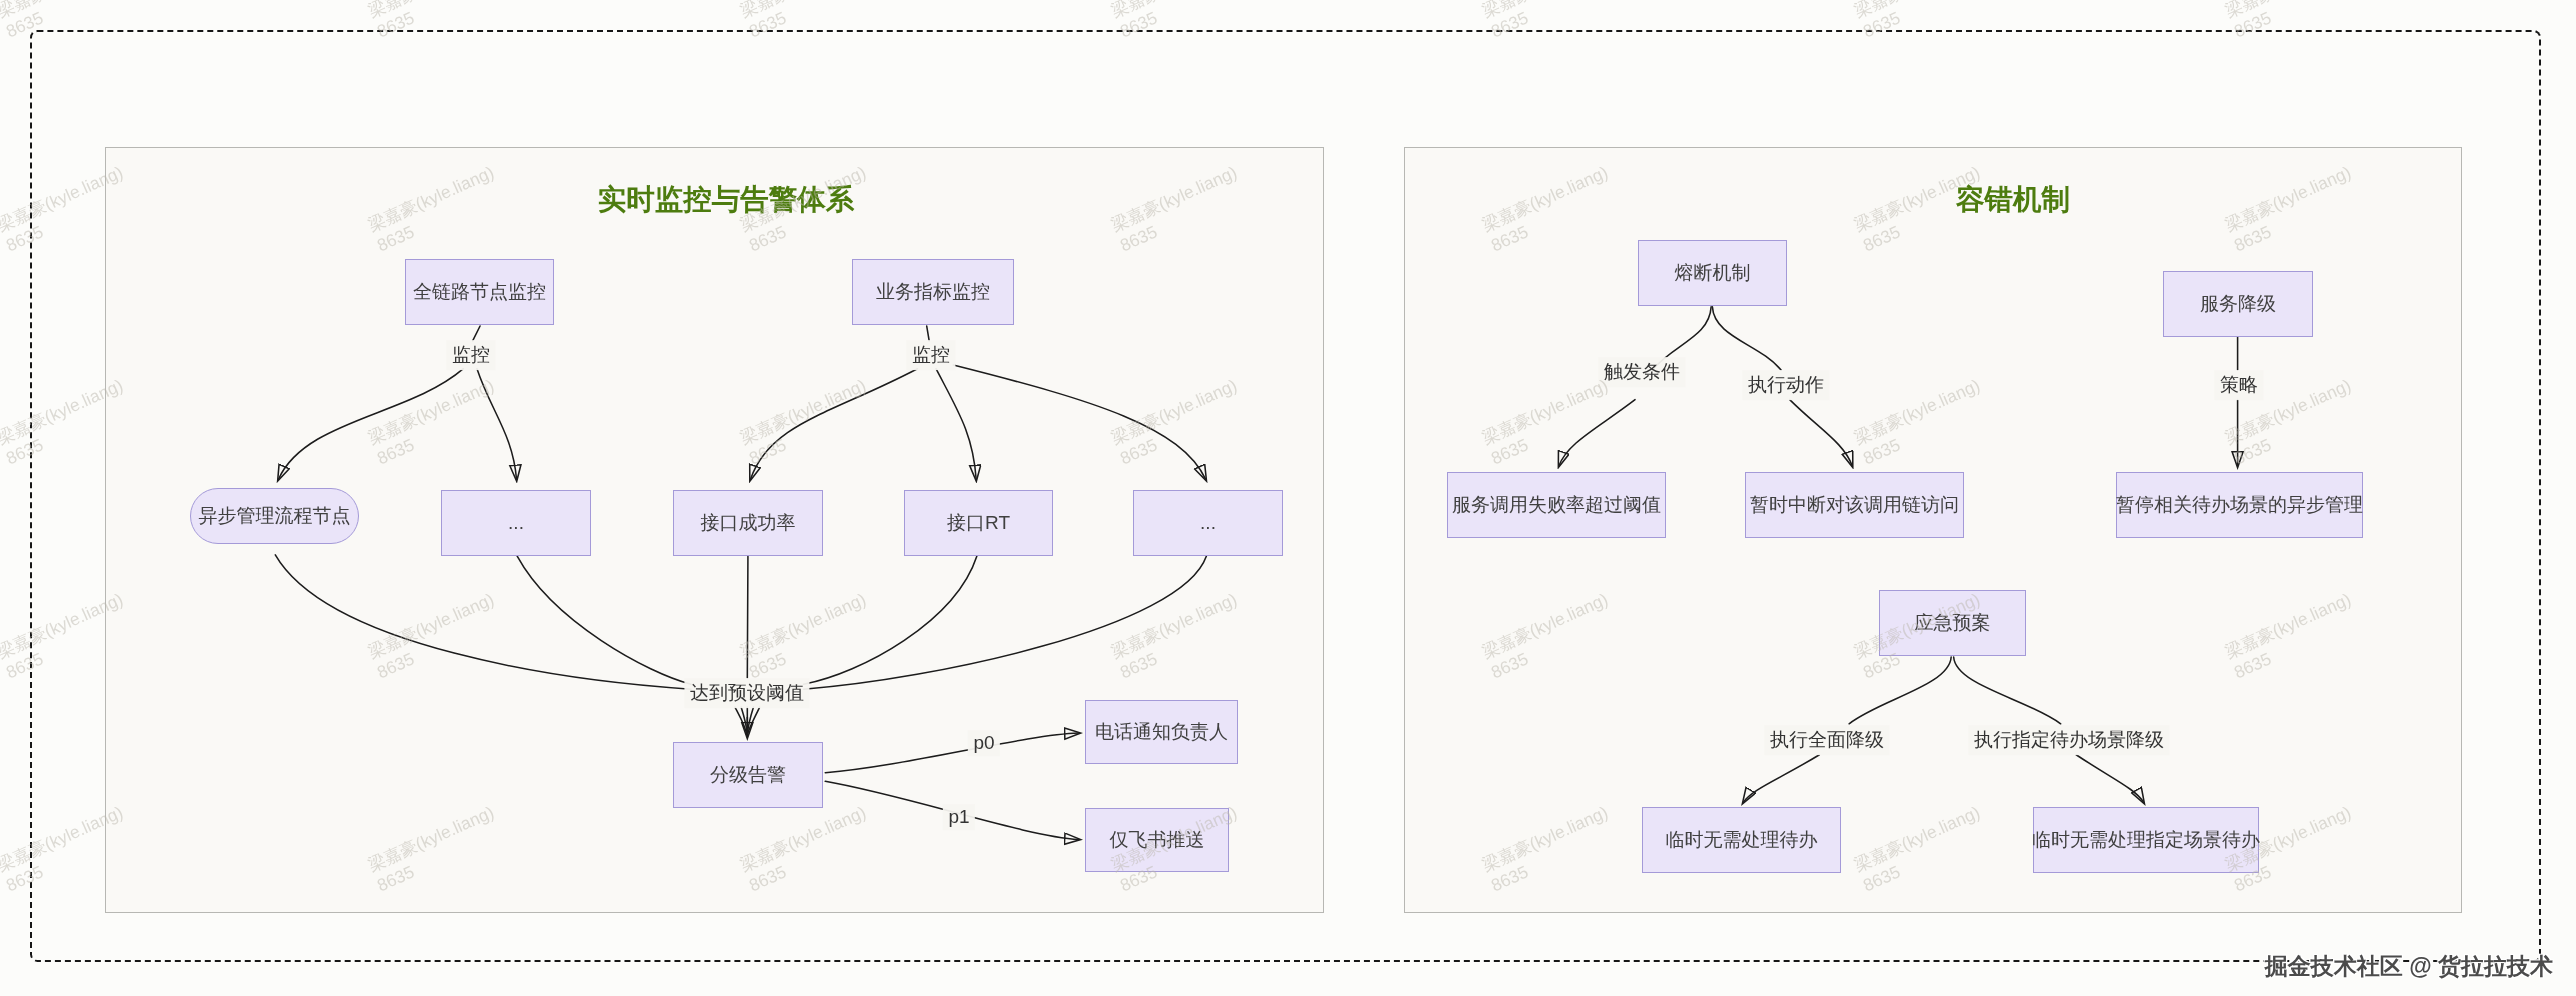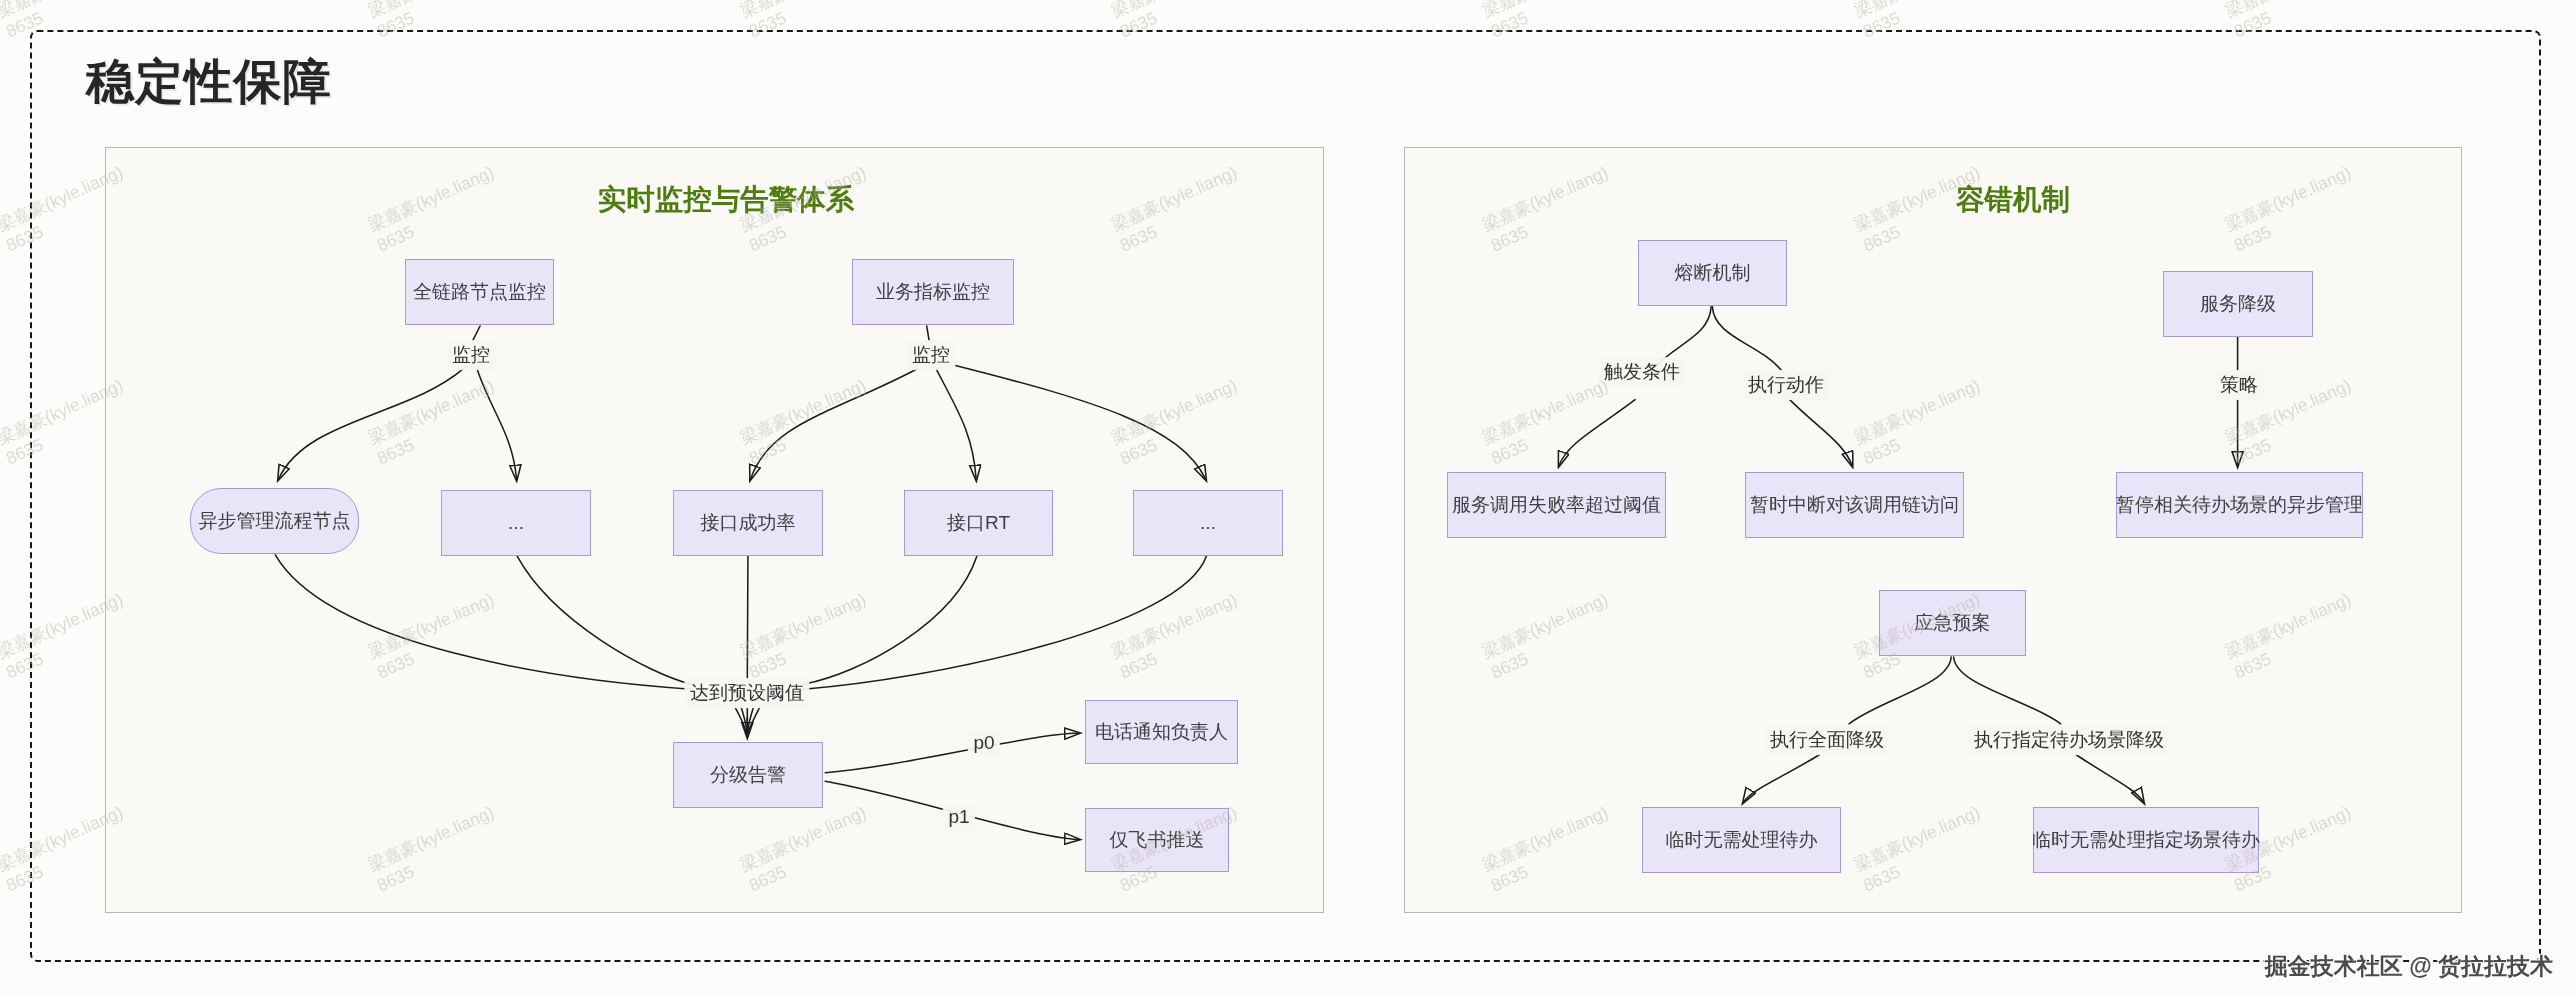--- a/index.html
+++ b/index.html
@@ -85,21 +85,20 @@
   }
   .wm .wm-id { display:block; }
 </style>
 </head>
 <body>
 
 <div id="stage">
 
   <div class="dashed-frame"></div>
 
-  <div class="page-title">稳定性保障</div>
 
   <div class="panel" id="left-panel"></div>
   <div class="panel" id="right-panel"></div>
 
   <div class="panel-title" id="left-panel-title">实时监控与告警体系</div>
   <div class="panel-title" id="right-panel-title">容错机制</div>
 
   <svg class="edges" width="2576" height="996" viewBox="0 0 4162 1610">
     <defs>
       <marker id="arrow" markerUnits="userSpaceOnUse" markerWidth="30" markerHeight="24" refX="24" refY="10" orient="auto">
@@ -142,21 +141,21 @@
     <path d="M3616,646 L3616,753" marker-end="url(#arrow)"></path>
 
     <path d="M3153,1062 C3150,1108 3040,1130 2988,1170"></path>
     <path d="M3157,1062 C3160,1108 3276,1130 3330,1170"></path>
     <path d="M2940,1220 C2878,1258 2830,1276 2817,1297" marker-end="url(#arrow)"></path>
     <path d="M3355,1220 C3412,1258 3452,1276 3464,1297" marker-end="url(#arrow)"></path>
   </svg>
 
   <div class="node" style="left:405px;  top:259px;  width:149px; height:66px;">全链路节点监控</div>
   <div class="node" style="left:852px; top:259px;  width:162px; height:66px;">业务指标监控</div>
-  <div class="node" style="left:190px;  top:488px;  width:169px; height:66px;border-radius:31px;">异步管理流程节点</div>
+  <div class="node" style="left:190px;  top:488px;  width:169px; height:56px;border-radius:31px;">异步管理流程节点</div>
   <div class="node" style="left:441px;  top:490px;  width:150px; height:66px;">...</div>
   <div class="node" style="left:673px; top:490px;  width:150px; height:66px;">接口成功率</div>
   <div class="node" style="left:904px; top:490px;  width:149px; height:66px;">接口RT</div>
   <div class="node" style="left:1133px; top:490px;  width:150px; height:66px;">...</div>
   <div class="node" style="left:673px; top:742px; width:150px; height:66px;">分级告警</div>
   <div class="node" style="left:1085px; top:700px; width:153px; height:64px;">电话通知负责人</div>
   <div class="node" style="left:1085px; top:808px; width:144px; height:64px;">仅飞书推送</div>
 
   <div class="node" style="left:1638px; top:240px;  width:149px; height:66px;">熔断机制</div>
   <div class="node" style="left:2163px; top:240px;  width:150px; height:66px;margin-top:31px;">服务降级</div>

